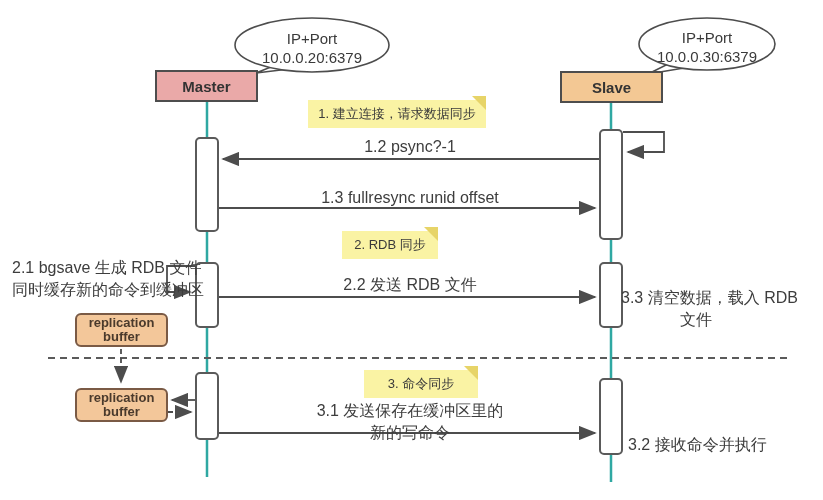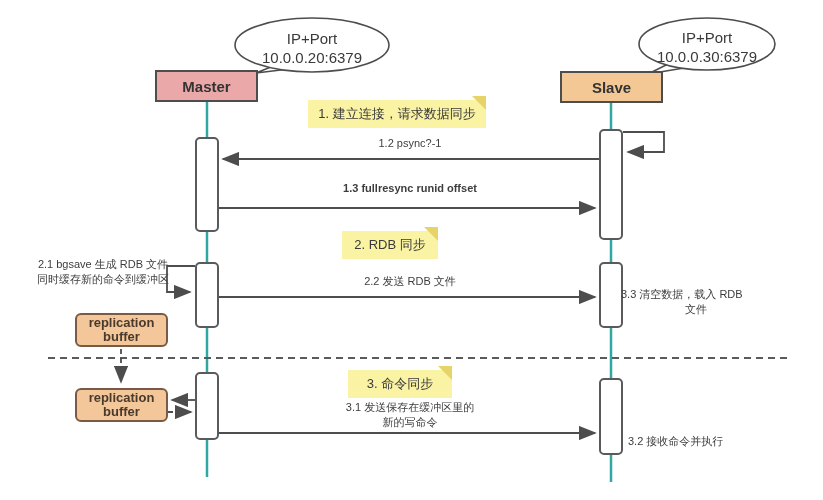--- a/index.html
+++ b/index.html
@@ -25,21 +25,21 @@
         display:flex;align-items:center;justify-content:center;
         font-size:13px;font-weight:normal;color:#3a3a3a;white-space:nowrap;}
   .note .fold{position:absolute;top:-4px;right:0;width:0;height:0;
         border-top:14px solid var(--note-fold);border-left:14px solid transparent;}
 
   .buffer{position:absolute;width:93px;height:34px;background:var(--buffer-fill);
         border:2px solid var(--buffer-border);border-radius:6px;z-index:3;
         display:flex;flex-direction:column;align-items:center;justify-content:center;
         font-size:13px;line-height:1.1;color:#4a3a2c;font-weight:bold;}
 
-  .msg{position:absolute;font-size:11px;color:var(--text);line-height:1.35;z-index:3;white-space:nowrap;}
+  .msg{position:absolute;font-size:16px;color:var(--text);line-height:1.35;z-index:3;white-space:nowrap;}
   .msg.center{text-align:center;}
   .msg .cline{display:block;text-align:center;}
 
   .bubble-text{position:absolute;width:150px;text-align:center;font-size:15px;
         color:#3a3a3a;line-height:1.25;z-index:3;}
 
   .sline{stroke:var(--stroke);stroke-width:1.8;fill:none;}
   .lifeline{stroke:var(--lifeline);stroke-width:2.5;fill:none;}
   .dash{stroke-dasharray:5 4;}
   .sep{stroke:#5a5a5a;stroke-width:2;stroke-dasharray:7 5;fill:none;}
@@ -108,36 +108,36 @@
   <div class="activation" style="left:599px;top:378px;height:77px;"></div>
 
   <div class="note" style="left:308px;top:100px;width:178px;">
     <span class="fold"></span>
     <span>1. 建立连接，请求数据同步</span>
   </div>
   <div class="note" style="left:342px;top:231px;width:96px;">
     <span class="fold"></span>
     <span>2. RDB 同步</span>
   </div>
-  <div class="note" style="left:348px;top:370px;width:104px;">
+  <div class="note" style="left:364px;top:370px;width:114px;">
     <span class="fold"></span>
     <span>3. 命令同步</span>
   </div>
 
   <div class="buffer" style="left:75px;top:313px;">
     <span>replication</span>
     <span>buffer</span>
   </div>
   <div class="buffer" style="left:75px;top:388px;">
     <span>replication</span>
     <span>buffer</span>
   </div>
 
   <div class="msg center" style="left:300px;top:136px;width:220px;">1.2 psync?-1</div>
-  <div class="msg center" style="left:300px;top:181px;width:220px;font-weight:bold;">1.3 fullresync runid offset</div>
+  <div class="msg center" style="left:300px;top:187px;width:220px;">1.3 fullresync runid offset</div>
   <div class="msg center" style="left:12px;top:257px;width:182px;">
     <span class="cline">2.1 bgsave 生成 RDB 文件</span>
     <span class="cline">同时缓存新的命令到缓冲区</span>
   </div>
   <div class="msg center" style="left:300px;top:274px;width:220px;">2.2 发送 RDB 文件</div>
   <div class="msg" style="left:621px;top:287px;width:170px;">
     <span style="display:block;">3.3 清空数据，载入 RDB</span>
     <span style="display:block;text-align:center;width:150px;">文件</span>
   </div>
   <div class="msg center" style="left:300px;top:400px;width:220px;">

